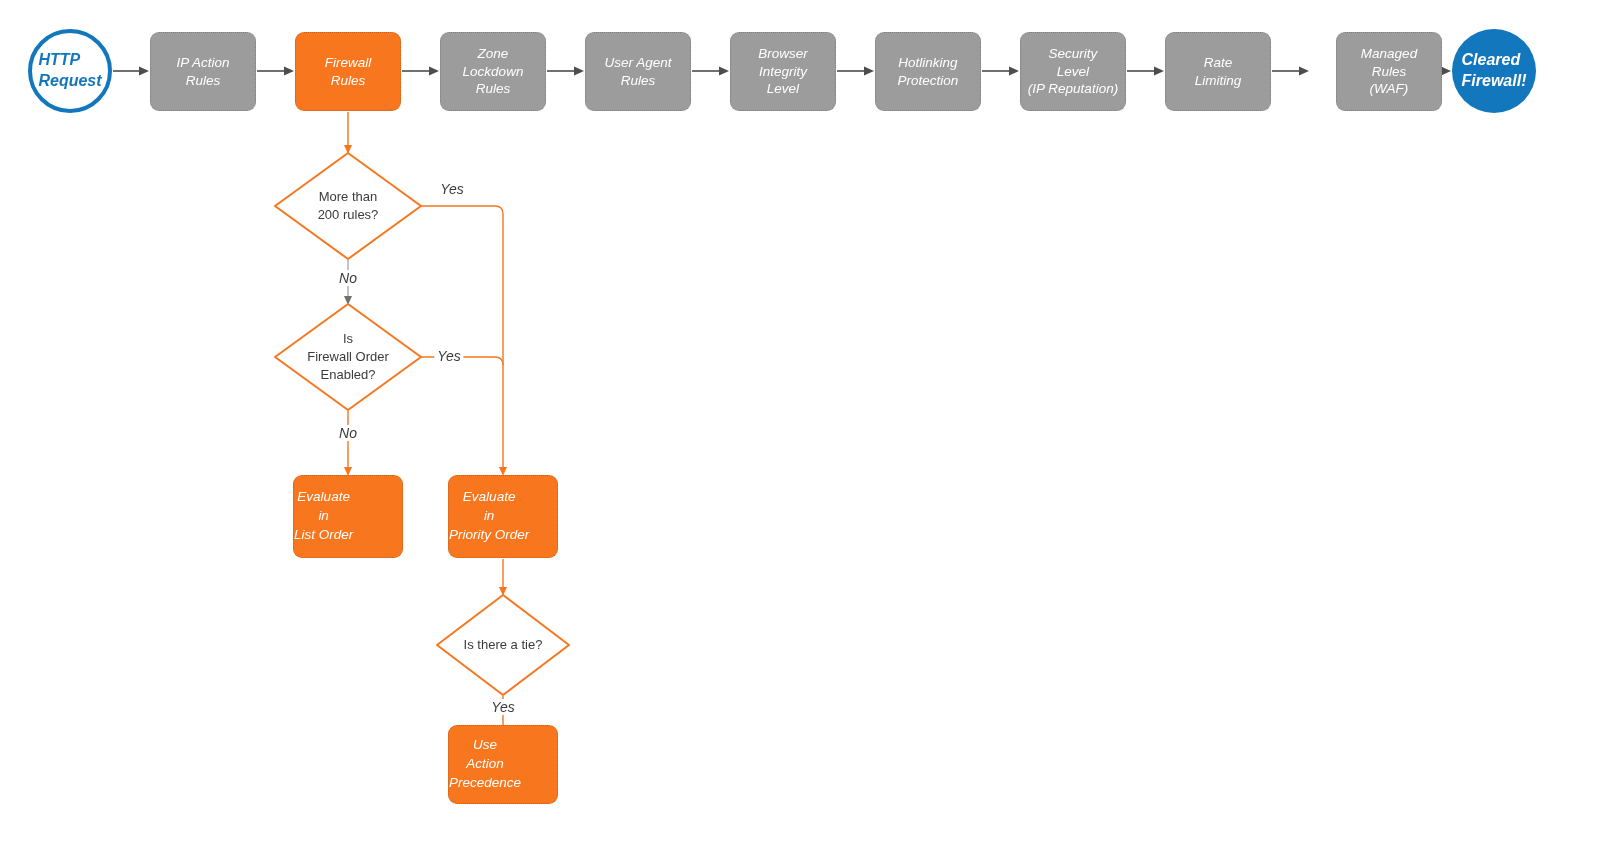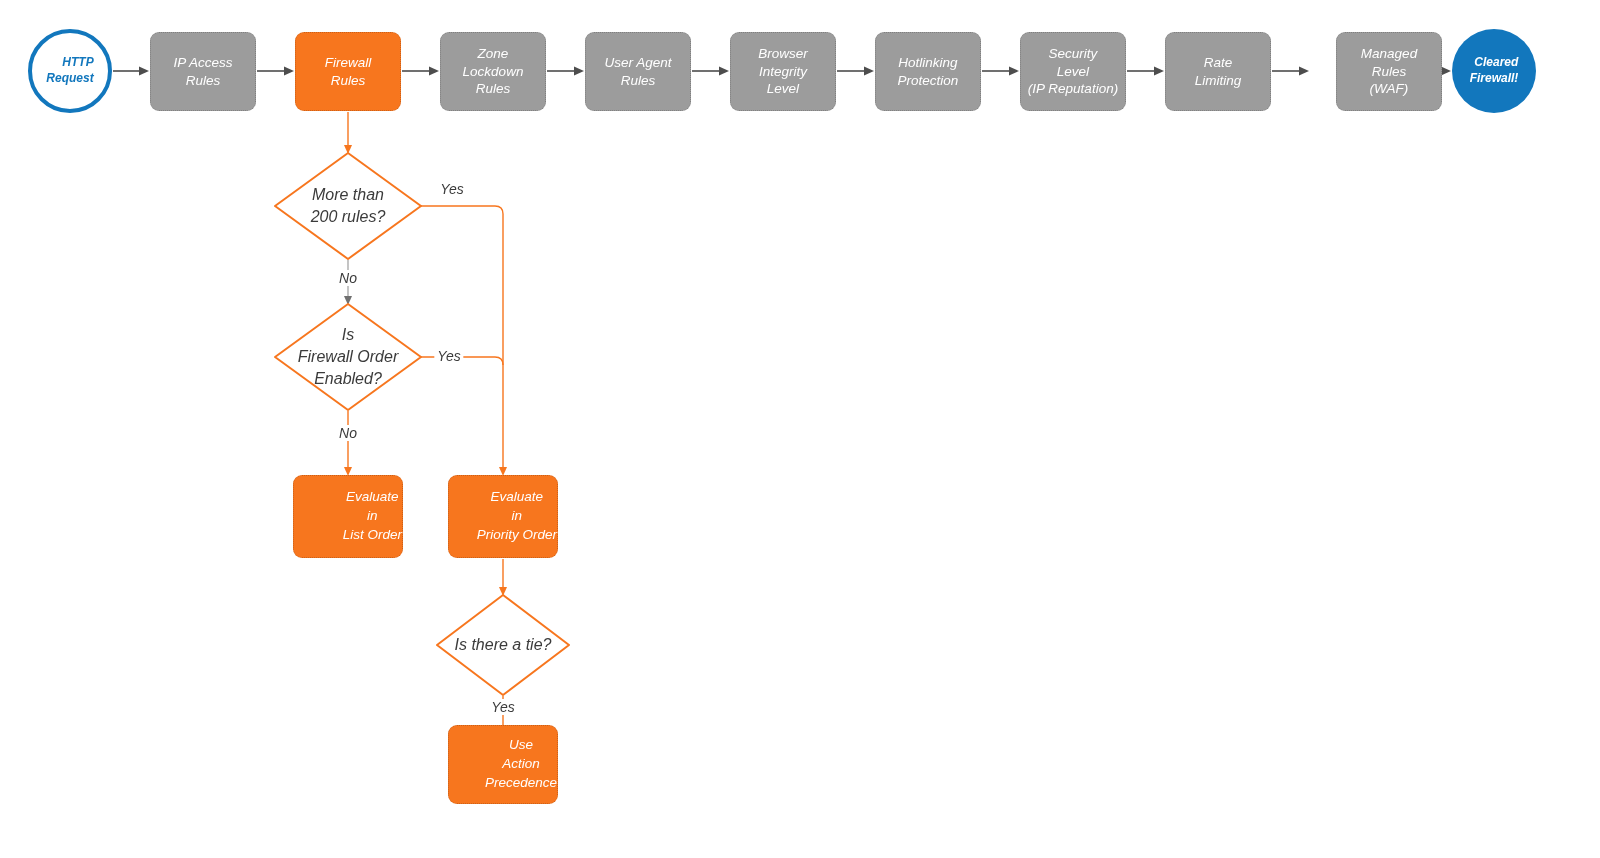--- a/index.html
+++ b/index.html
@@ -51,50 +51,50 @@
   .step.gray{background:var(--gray);}
   .step.orange{background:var(--orange);}
   .action{
     position:absolute;
     width:110px;
     border-radius:9px;
     background:var(--orange);
     color:#ffffff;
     font-style:italic;
     font-size:13.5px;line-height:1.4;
-    display:flex;align-items:center;justify-content:flex-end;
+    display:flex;align-items:center;justify-content:flex-start;
     text-align:center;white-space:pre-line;
     border:1px dotted rgba(0,0,0,0.18);
   }
   .circle{
     position:absolute;
     width:84px;height:84px;top:29px;
     border-radius:50%;
     display:flex;align-items:center;justify-content:center;
-    text-align:right;white-space:pre-line;
+    text-align:left;white-space:pre-line;
     font-weight:bold;font-style:italic;
-    font-size:12px;line-height:1.3;
+    font-size:16px;line-height:1.3;
   }
   .circle.start{
     left:28px;
     background:#ffffff;
     border:4px solid var(--blue);
     color:var(--blue);
   }
   .circle.end{
     left:1452px;
     background:var(--blue);
     color:#ffffff;
   }
   .dtext{
     position:absolute;
     display:flex;align-items:center;justify-content:center;
     text-align:center;white-space:pre-line;
     color:var(--ink);
-    font-size:16px;line-height:1.38;font-style:italic;
+    font-size:13px;line-height:1.38;
   }
   .edge-label{
     position:absolute;
     transform:translate(-50%,-50%);
     background:#ffffff;
     padding:0 3px;
     color:var(--ink);
     font-style:italic;
     font-size:14px;
   }
@@ -182,21 +182,21 @@
 
   <div class="circle start">
     <span>HTTP
 Request</span>
   </div>
   <div class="circle end">
     <span>Cleared
 Firewall!</span>
   </div>
 
-  <div class="node step gray" style="left:150px"><span>IP Access
+  <div class="node step gray" style="left:150px"><span>IP Action
 Rules</span></div>
   <div class="node step orange" style="left:295px"><span>Firewall
 Rules</span></div>
   <div class="node step gray" style="left:440px"><span>Zone
 Lockdown
 Rules</span></div>
   <div class="node step gray" style="left:585px"><span>User Agent
 Rules</span></div>
   <div class="node step gray" style="left:730px"><span>Browser
 Integrity

